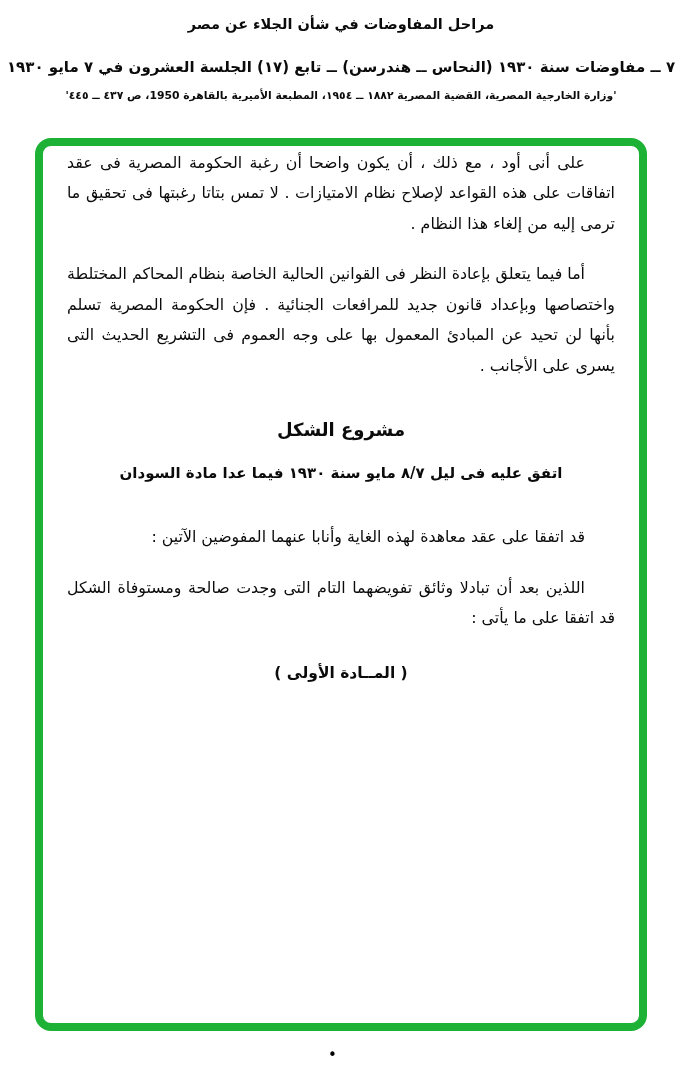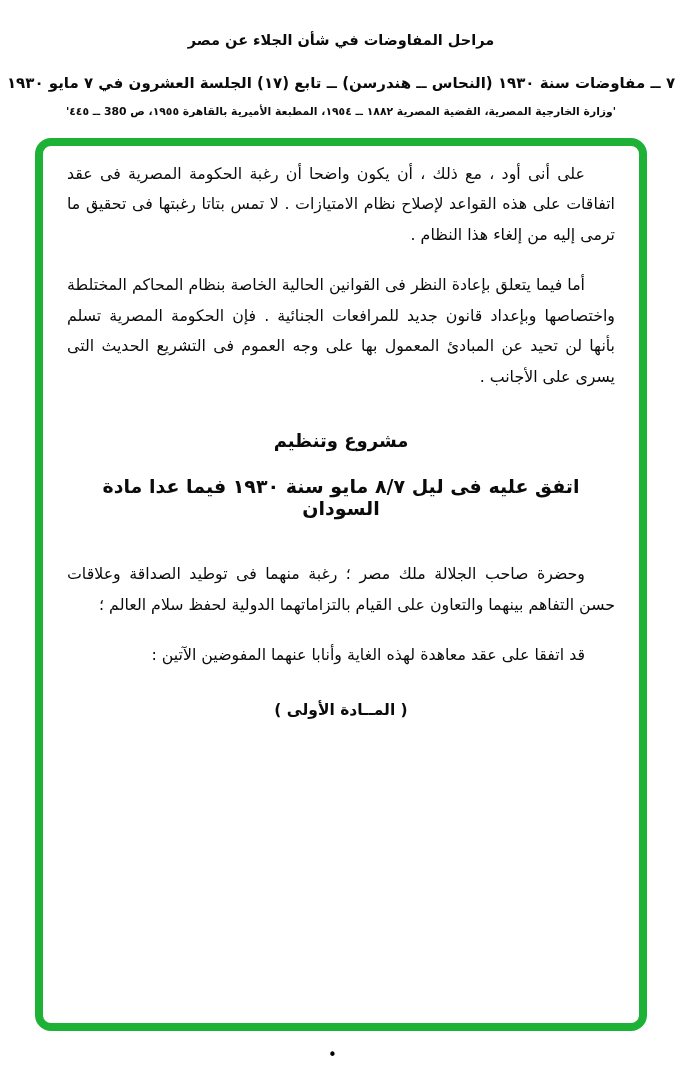--- a/index.html
+++ b/index.html
@@ -12,21 +12,21 @@
     width: 682px;
     height: 1087px;
     background: #ffffff;
     overflow: hidden;
     font-family: "DejaVu Sans", sans-serif;
     color: #0b0b0b;
   }
   
   .header {
     position: absolute;
-    top: 32px;
+    top: 16px;
     left: 0;
     right: 0;
     text-align: center;
     direction: rtl;
   }
   .header .line1 {
     font-size: 14.5px;
     font-weight: bold;
     letter-spacing: 0.2px;
   }
@@ -43,21 +43,21 @@
   
   .highlight-box {
     position: absolute;
     left: 35px;
     top: 138px;
     width: 612px;
     height: 893px;
     box-sizing: border-box;
     border: 8px solid #1db235; 
     border-radius: 16px;
-    padding: 13px 24px 0 24px;
+    padding: 2px 24px 0 24px;
     direction: rtl;
     background: #ffffff;
   }
   .highlight-box p {
     margin: 0 0 20px 0;
     font-size: 15.8px;
     line-height: 1.93;
     text-align: justify;
     text-indent: 30px;
     font-weight: 500;
@@ -66,21 +66,21 @@
     text-align: right;
   }
   .treaty-title {
     text-align: center;
     font-size: 18px;
     font-weight: bold;
     margin: 38px 0 24px 0;
   }
   .treaty-subtitle {
     text-align: center;
-    font-size: 19px;
+    font-size: 15px;
     font-weight: bold;
     margin: 0 0 40px 0;
   }
   .article-title {
     text-align: center;
     font-size: 15.5px;
     font-weight: bold;
     margin: 30px 0 22px 0;
   }
   
@@ -93,40 +93,40 @@
   }
 </style>
 </head>
 <body>
 
 <div class="page">
 
   <div class="header">
     <div class="line1">مراحل المفاوضات في شأن الجلاء عن مصر</div>
     <div class="line2">٧ ــ مفاوضات سنة ١٩٣٠ (النحاس ــ هندرسن) ــ تابع (١٧) الجلسة العشرون في ٧ مايو ١٩٣٠</div>
-    <div class="line3">'وزارة الخارجية المصرية، القضية المصرية ١٨٨٢ ــ ١٩٥٤، المطبعة الأميرية بالقاهرة ١٩٥٥، ص 380 ــ ٤٤٥'</div>
+    <div class="line3">'وزارة الخارجية المصرية، القضية المصرية ١٨٨٢ ــ ١٩٥٤، المطبعة الأميرية بالقاهرة 1950، ص ٤٣٧ ــ ٤٤٥'</div>
   </div>
 
   <div class="highlight-box">
 
     <p>على أنى أود ، مع ذلك ، أن يكون واضحا أن رغبة الحكومة المصرية فى عقد اتفاقات على هذه القواعد لإصلاح نظام الامتيازات . لا تمس بتاتا رغبتها فى تحقيق ما ترمى إليه من إلغاء هذا النظام .</p>
 
     <p>أما فيما يتعلق بإعادة النظر فى القوانين الحالية الخاصة بنظام المحاكم المختلطة واختصاصها وبإعداد قانون جديد للمرافعات الجنائية . فإن الحكومة المصرية تسلم بأنها لن تحيد عن المبادئ المعمول بها على وجه العموم فى التشريع الحديث التى يسرى على الأجانب .</p>
 
-    <div class="treaty-title">مشروع وتنظيم</div>
+    <div class="treaty-title">مشروع الشكل</div>
     <div class="treaty-subtitle">اتفق عليه فى ليل ٨/٧ مايو سنة ١٩٣٠ فيما عدا مادة السودان</div>
 
 
-    <p>وحضرة صاحب الجلالة ملك مصر ؛ رغبة منهما فى توطيد الصداقة وعلاقات حسن التفاهم بينهما والتعاون على القيام بالتزاماتهما الدولية لحفظ سلام العالم ؛</p>
 
 
     <p class="no-justify">قد اتفقا على عقد معاهدة لهذه الغاية وأنابا عنهما المفوضين الآتين :</p>
 
 
 
+    <p>اللذين بعد أن تبادلا وثائق تفويضهما التام التى وجدت صالحة ومستوفاة الشكل قد اتفقا على ما يأتى :</p>
 
     <div class="article-title">( المــادة الأولى )</div>
 
   </div>
 
   <div class="footer-dot">•</div>
 
 </div>
 
 </body></html>

